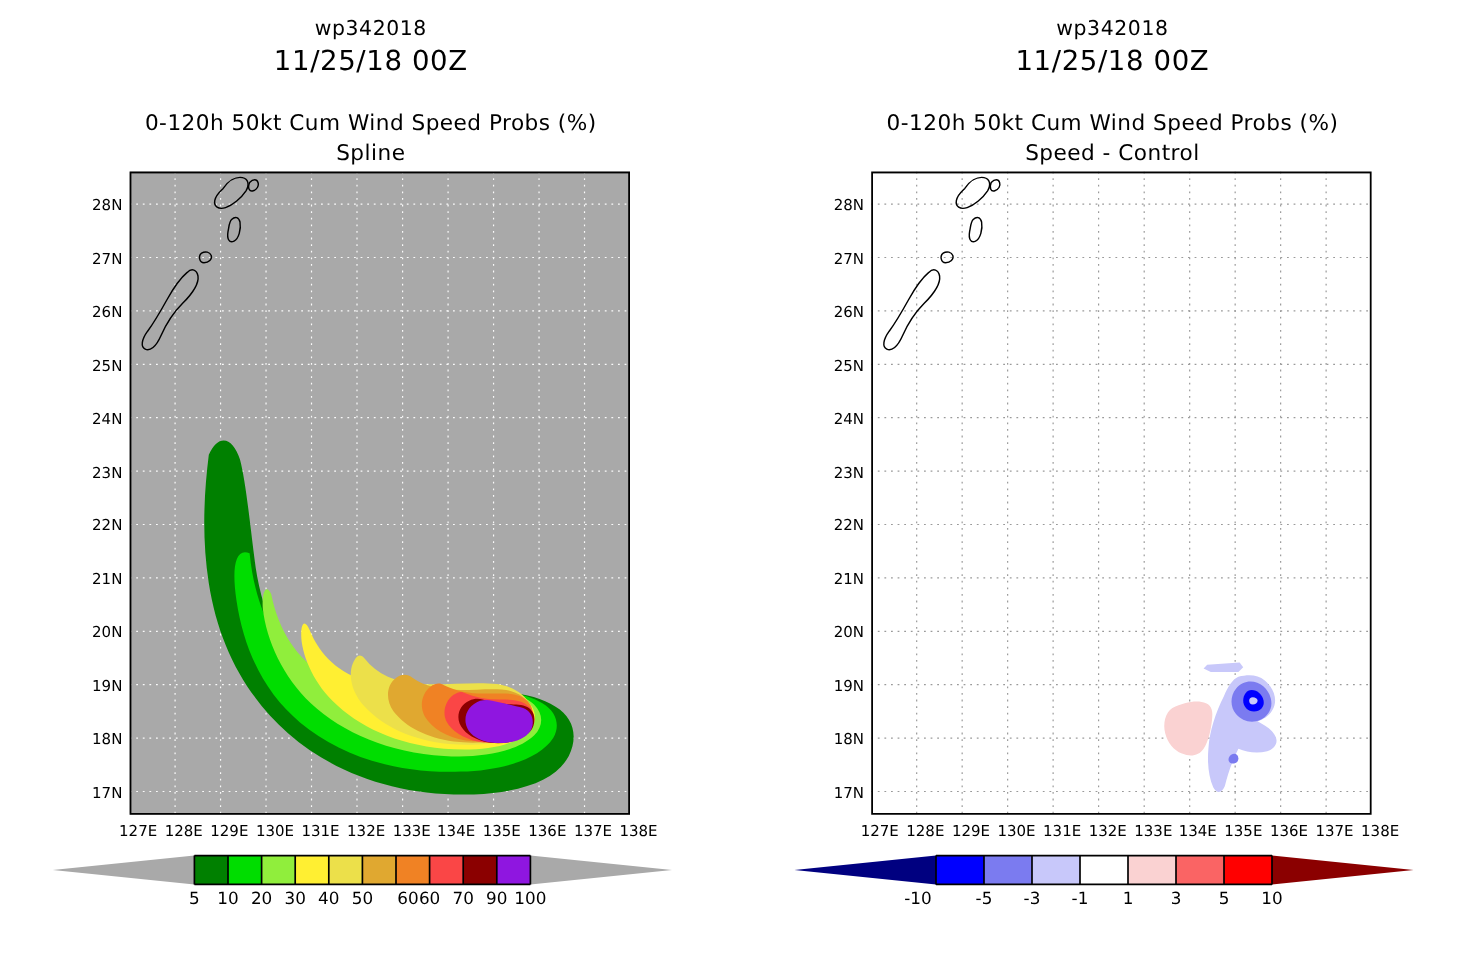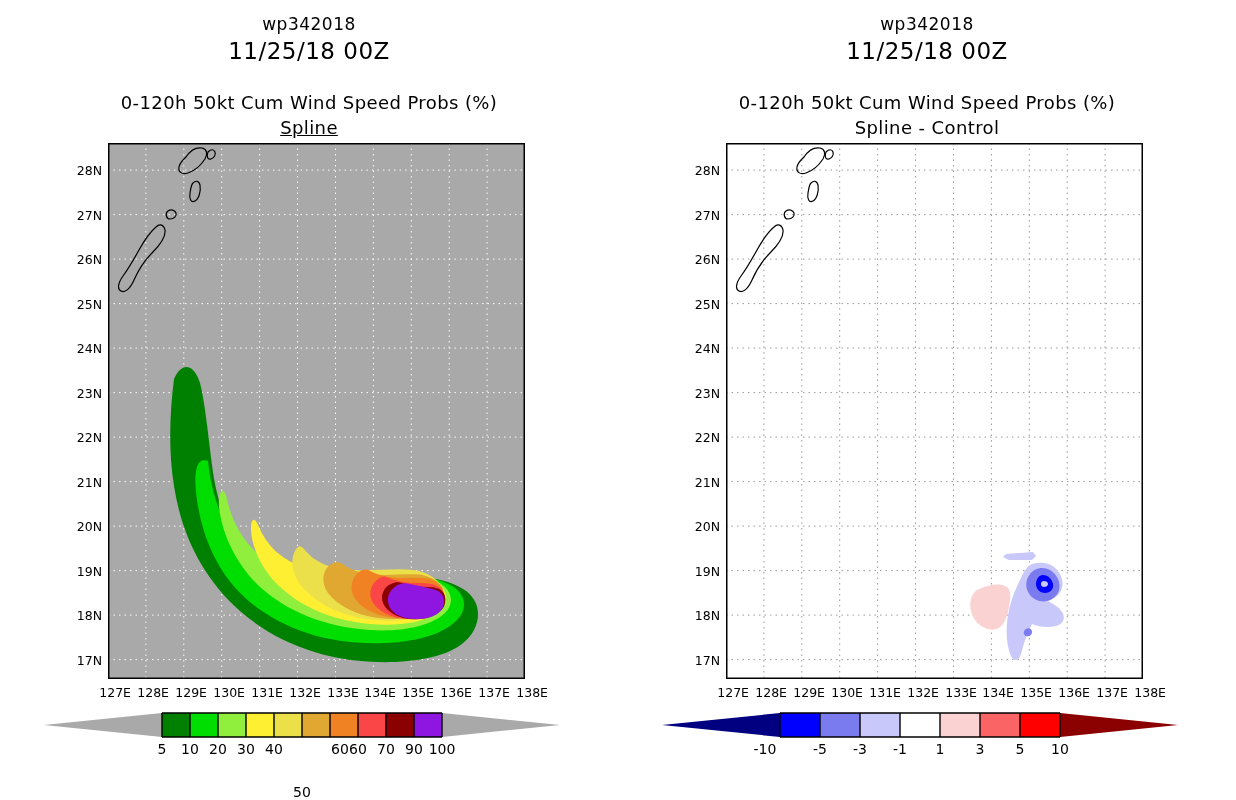--- a/index.html
+++ b/index.html
@@ -35,21 +35,21 @@
 
   <div class="panel left">
 
     <div class="titleblock" style="top:14px;">
       <div class="t-id">wp342018</div>
       <div class="t-date" style="margin-top:4px;">11/25/18 00Z</div>
     </div>
 
     <div class="titleblock" style="top:92px;">
       <div class="t-main">0-120h 50kt Cum Wind Speed Probs (%)</div>
-      <div class="t-sub" style="margin-top:4px;text-decoration:underline;">Spline</div>
+      <div class="t-sub" style="margin-top:4px;">Spline</div>
     </div>
 
     <div class="mapwrap" style="left:108px;top:143px;width:417px;height:536px;">
       <svg class="mapsvg" width="417" height="536" viewBox="0 0 417 536">
         <rect x="0" y="0" width="417" height="536" fill="#a9a9a9"></rect>
 
         <g stroke="#ffffff" stroke-width="1" stroke-dasharray="1.5,4" opacity="0.95">
           <line x1="37.9" y1="0" x2="37.9" y2="536"></line>
           <line x1="75.8" y1="0" x2="75.8" y2="536"></line>
           <line x1="113.7" y1="0" x2="113.7" y2="536"></line>
@@ -211,39 +211,39 @@
         </g>
       </svg>
     </div>
 
     <div>
       <div class="cblabel" style="left:140px;top:741px;">5</div>
       <div class="cblabel" style="left:168px;top:741px;">10</div>
       <div class="cblabel" style="left:196px;top:741px;">20</div>
       <div class="cblabel" style="left:224px;top:741px;">30</div>
       <div class="cblabel" style="left:252px;top:741px;">40</div>
-      <div class="cblabel" style="left:280px;top:741px;margin-top:43px;">50</div>
+      <div class="cblabel" style="left:280px;top:741px;">50</div>
       <div class="cblabel" style="left:318px;top:741px;">60</div>
       <div class="cblabel" style="left:336px;top:741px;">60</div>
       <div class="cblabel" style="left:364px;top:741px;">70</div>
       <div class="cblabel" style="left:392px;top:741px;">90</div>
       <div class="cblabel" style="left:420px;top:741px;">100</div>
     </div>
   </div>
 
   <div class="panel right">
 
     <div class="titleblock" style="top:14px;">
       <div class="t-id">wp342018</div>
       <div class="t-date" style="margin-top:4px;">11/25/18 00Z</div>
     </div>
 
     <div class="titleblock" style="top:92px;">
       <div class="t-main">0-120h 50kt Cum Wind Speed Probs (%)</div>
-      <div class="t-sub" style="margin-top:4px;">Spline - Control</div>
+      <div class="t-sub" style="margin-top:4px;">Speed - Control</div>
     </div>
 
     <div class="mapwrap" style="left:108px;top:143px;width:417px;height:536px;">
       <svg class="mapsvg" width="417" height="536" viewBox="0 0 417 536">
         <rect x="0" y="0" width="417" height="536" fill="#ffffff"></rect>
 
         <g stroke="#9a9a9a" stroke-width="1" stroke-dasharray="1.5,4">
           <line x1="37.9" y1="0" x2="37.9" y2="536"></line>
           <line x1="75.8" y1="0" x2="75.8" y2="536"></line>
           <line x1="113.7" y1="0" x2="113.7" y2="536"></line>

